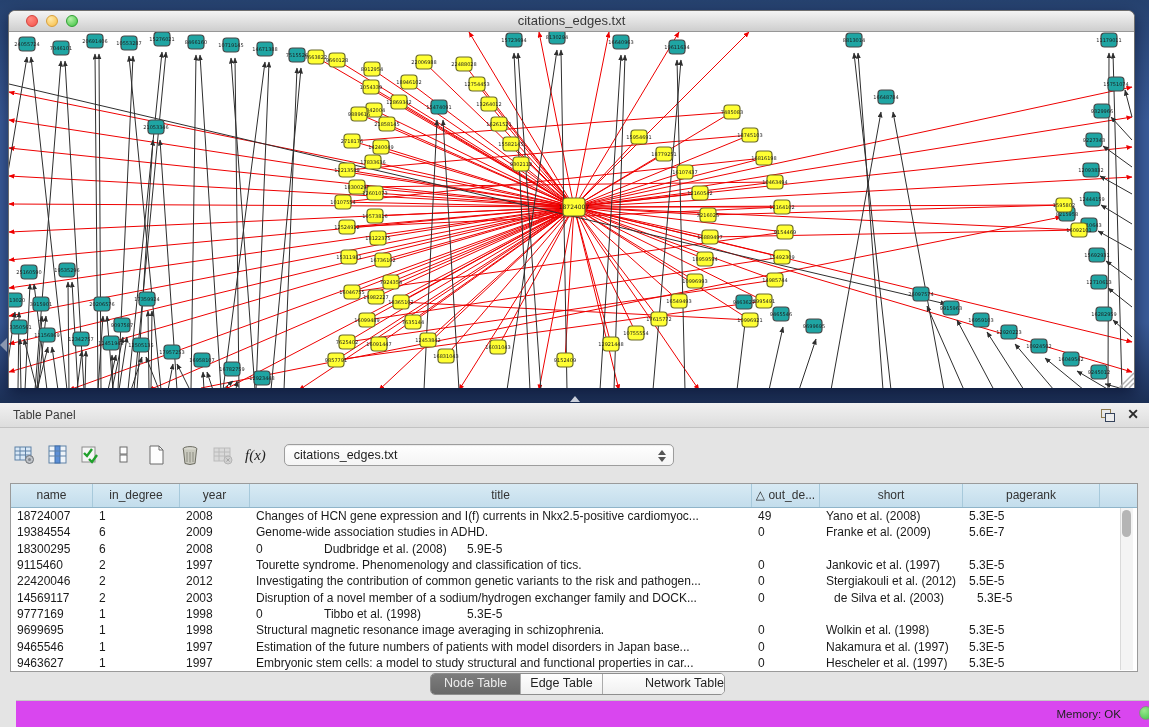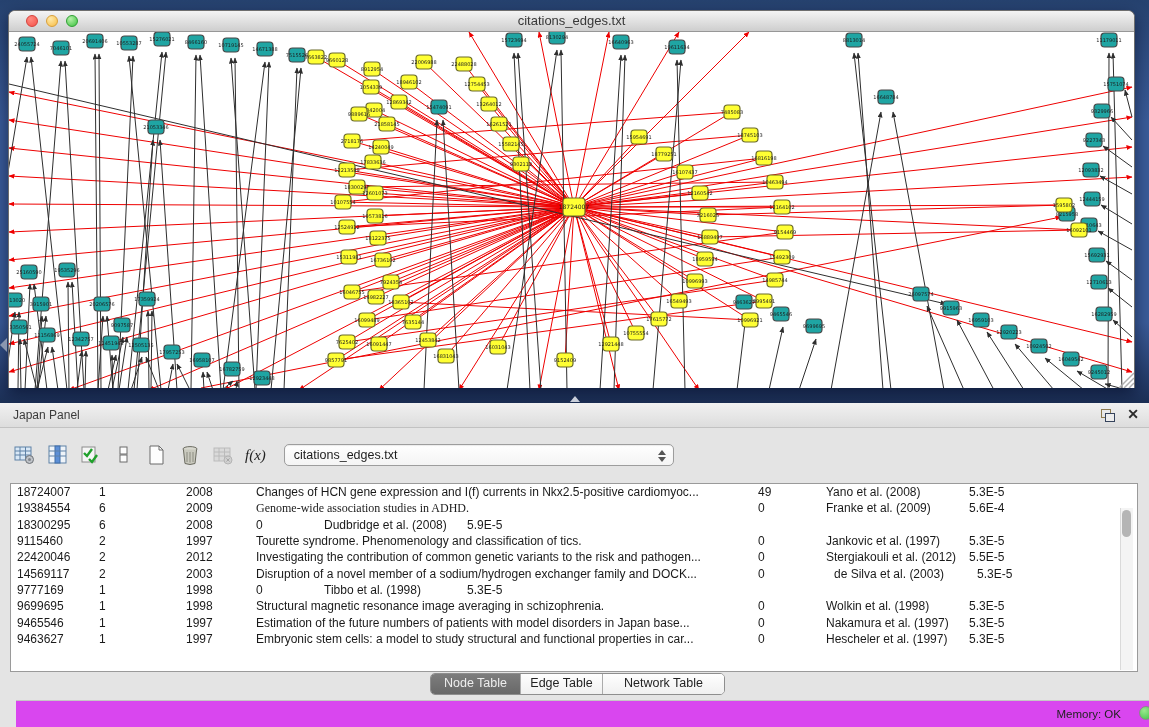--- a/index.html
+++ b/index.html
@@ -539,21 +539,21 @@
           <line x1="1115" y1="356" x2="1125" y2="346" stroke="#AFAFAF" stroke-width="1.5"></line>
           <line x1="1120" y1="356" x2="1125" y2="351" stroke="#AFAFAF" stroke-width="1.5"></line>
         </svg>
     </div>
   </div>
   <div class="left-grip"></div>
   <div class="split-grip"></div>
 </div>
 
 <div class="tp-bar">
-  <span class="tp-title">Japan Panel</span>
+  <span class="tp-title">Table Panel</span>
   <span class="tp-float">
       <span class="sq1"></span>
       <span class="sq2"></span>
     </span>
   <span class="tp-close">✕</span>
 </div>
 
 <div class="tp-content">
   <div class="toolbar">
     <span class="tb-ic">
@@ -620,38 +620,47 @@
         </svg>
     </span>
     <span class="fx">f(x)</span>
     <div class="combo">
       <span class="combo-txt">citations_edges.txt</span>
       <span class="combo-arr"></span>
     </div>
   </div>
 
   <div class="tablebox">
+    <div class="thead" id="thead">
+        <div class="th" style="width: 82px;">name</div>
+        <div class="th" style="width: 87px;">in_degree</div>
+        <div class="th" style="width: 70px;">year</div>
+        <div class="th" style="width: 502px;">title</div>
+        <div class="th" style="width: 68px;">△ out_de...</div>
+        <div class="th" style="width: 143px;">short</div>
+        <div class="th" style="width: 137px;">pagerank</div>
+      </div>
     <div class="tbody" id="tbody">
         <div class="tr">
           <div class="td" style="width: 82px;">18724007</div>
           <div class="td" style="width: 87px;">1</div>
           <div class="td" style="width: 70px;">2008</div>
           <div class="td" style="width: 502px;">Changes of HCN gene expression and I(f) currents in Nkx2.5-positive cardiomyoc...</div>
           <div class="td" style="width: 68px;">49</div>
           <div class="td" style="width: 143px;">Yano et al. (2008)</div>
           <div class="td" style="width: 137px;">5.3E-5</div>
         </div>
         <div class="tr">
           <div class="td" style="width: 82px;">19384554</div>
           <div class="td" style="width: 87px;">6</div>
           <div class="td" style="width: 70px;">2009</div>
-          <div class="td" style="width: 502px; font-family: Liberation Serif, serif;">Genome-wide association studies in ADHD.</div>
+          <div class="td" style="width: 502px;">Genome-wide association studies in ADHD.</div>
           <div class="td" style="width: 68px;">0</div>
           <div class="td" style="width: 143px;">Franke et al. (2009)</div>
-          <div class="td" style="width: 137px;">5.6E-4</div>
+          <div class="td" style="width: 137px;">5.6E-7</div>
         </div>
         <div class="tr">
           <div class="td" style="width: 82px;">18300295</div>
           <div class="td" style="width: 87px;">6</div>
           <div class="td" style="width: 70px;">2008</div>
           <div class="td" style="width: 68px;">0</div>
           <div class="td" style="width: 143px;">Dudbridge et al. (2008)</div>
           <div class="td" style="width: 137px;">5.9E-5</div>
         </div>
         <div class="tr">
@@ -718,20 +727,20 @@
         </div>
       </div>
     <div class="vscroll">
       <div class="vthumb"></div>
     </div>
   </div>
 
   <div class="tabs" id="tabs">
       <div class="tab active" style="width: 90px;">Node Table</div>
       <div class="tab" style="width: 82px;">Edge Table</div>
-      <div class="tab" style="width: 121px;">Network Table</div>
+      <div class="tab" style="width: 121px; text-align: right;">Network Table</div>
     </div>
 </div>
 
 <div class="statusbar">
   <span class="mem">Memory: OK</span>
   <span class="memdot"></span>
 </div>
 
 </body></html>

